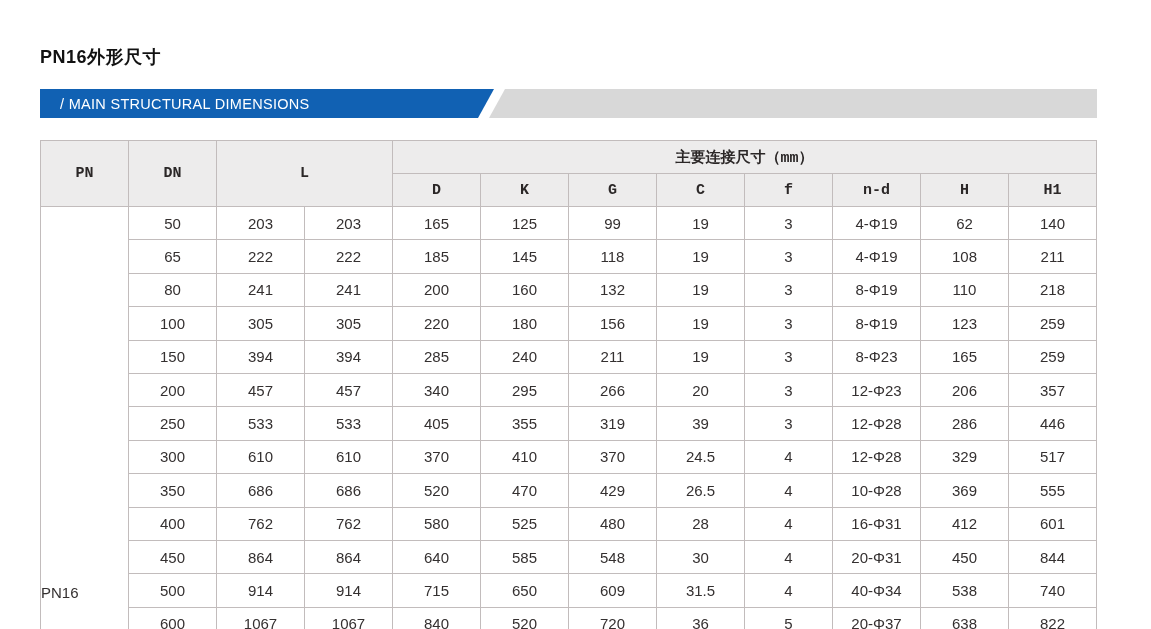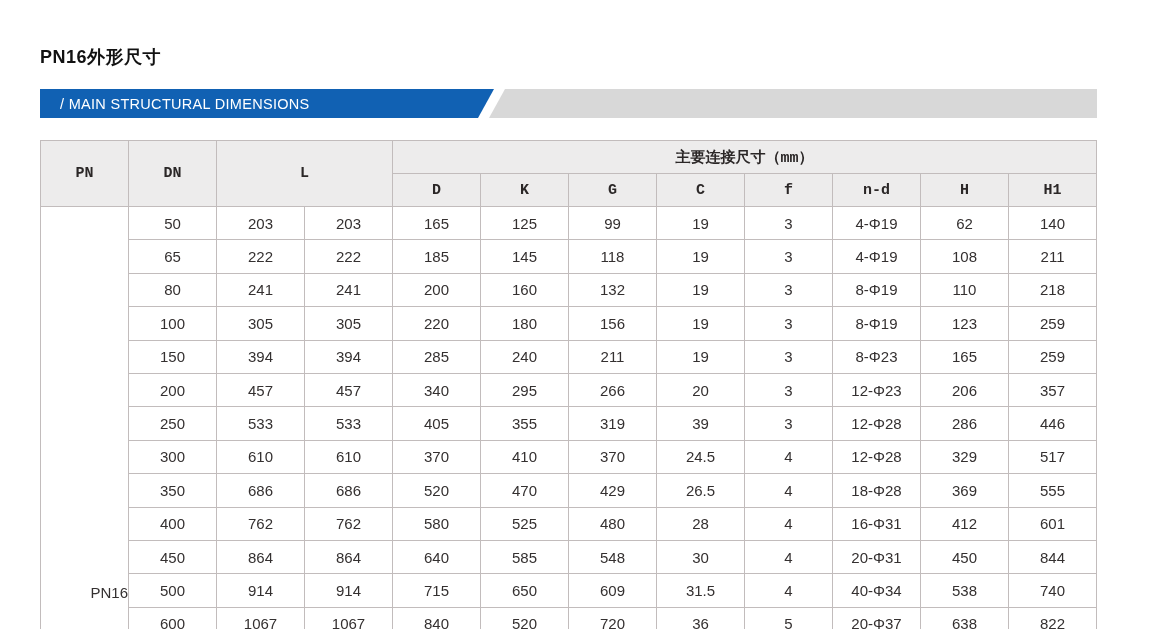--- a/index.html
+++ b/index.html
@@ -83,21 +83,21 @@
   }
   .pn-cell {
     position: relative;
     background: #ffffff;
   }
   .pn-label {
     position: absolute;
     top: 377px;
     left: 0;
     width: 100%;
-    text-align: right;
+    text-align: left;
     font-size: 15px;
     color: #343030;
   }
   .partial-row td { height: 30px; }
 </style>
 </head>
 <body>
 
 <div id="screen">
 
@@ -253,21 +253,21 @@
         </tr>
         <tr>
           <td>350</td>
           <td>686</td>
           <td>686</td>
           <td>520</td>
           <td>470</td>
           <td>429</td>
           <td>26.5</td>
           <td>4</td>
-          <td>18-Φ28</td>
+          <td>10-Φ28</td>
           <td>369</td>
           <td>555</td>
         </tr>
         <tr>
           <td>400</td>
           <td>762</td>
           <td>762</td>
           <td>580</td>
           <td>525</td>
           <td>480</td>

